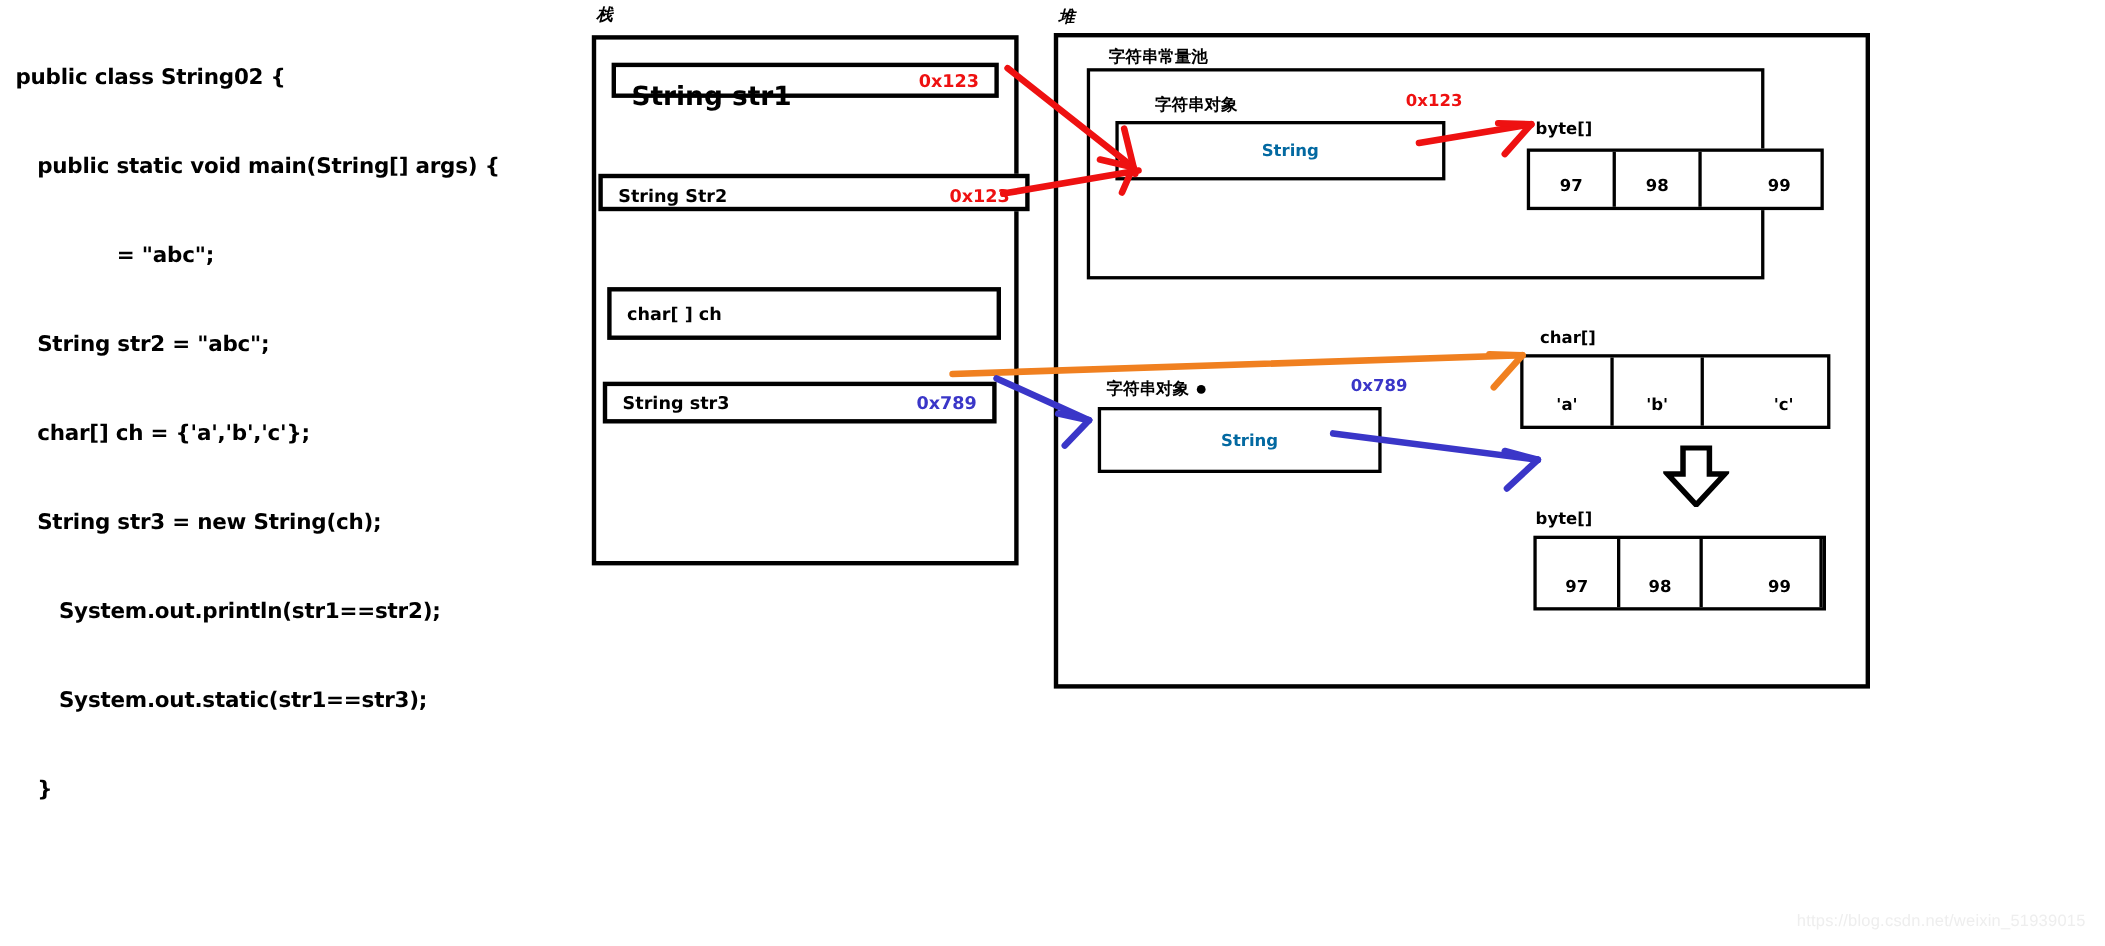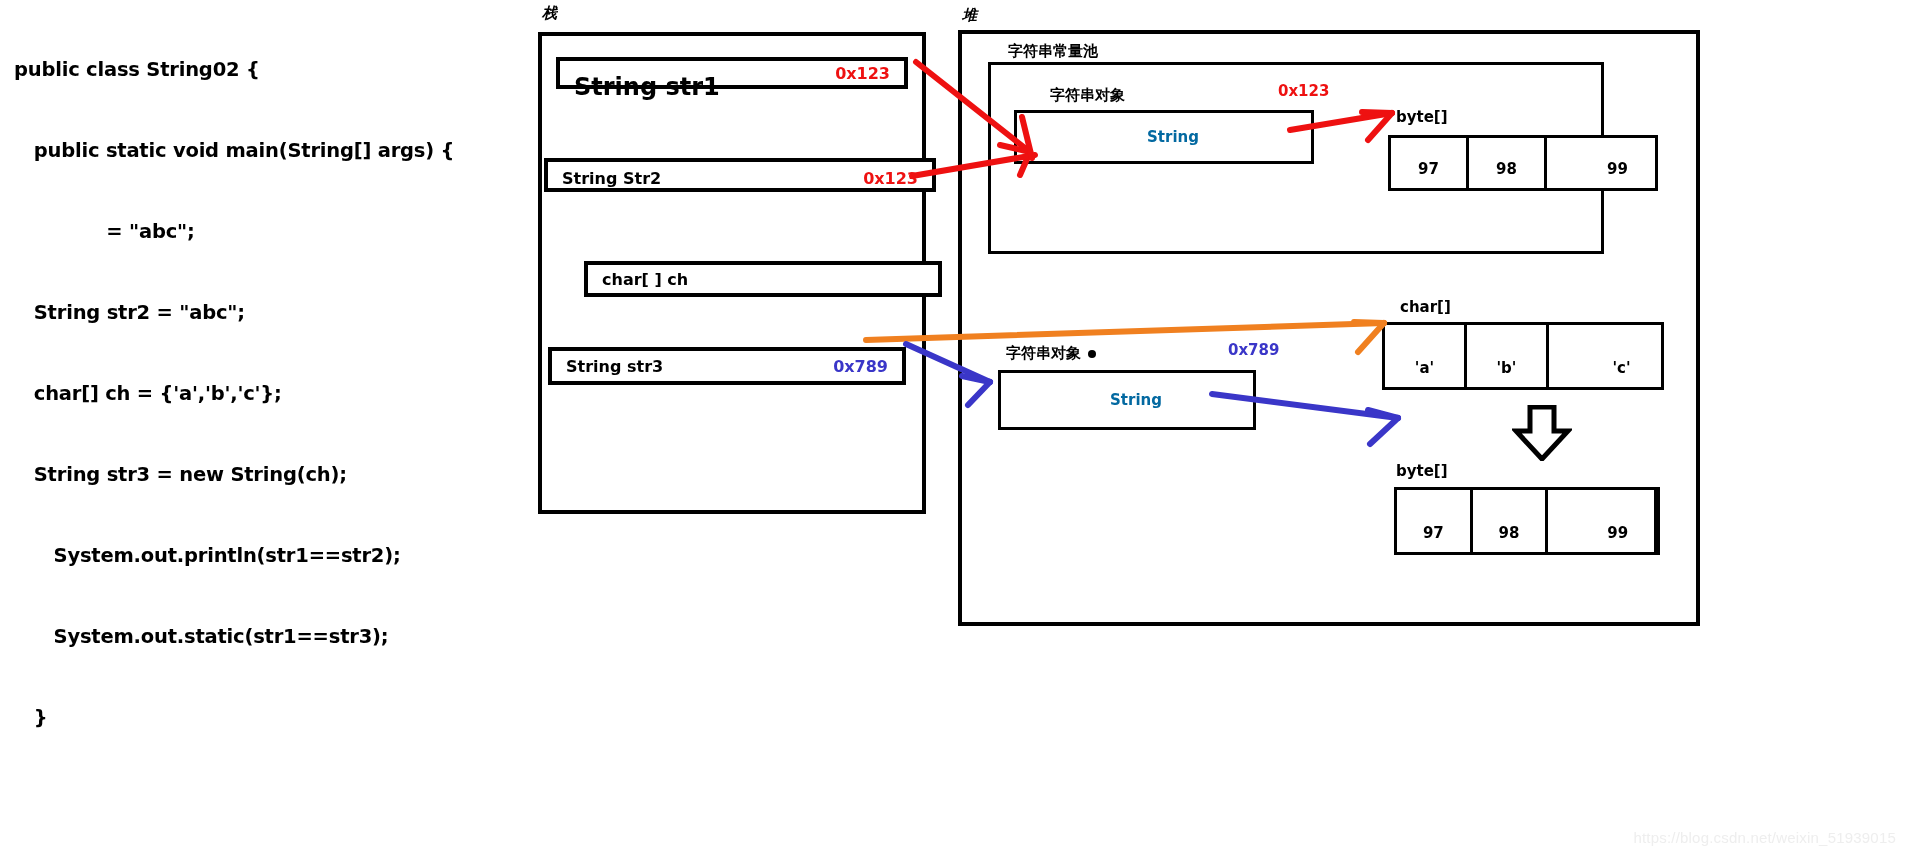--- a/index.html
+++ b/index.html
@@ -74,21 +74,21 @@
   .slot .slot-addr {
     margin-left: auto;
     font-size: 16px;
     font-weight: bold;
   }
   .addr-red  { color: #ee1111; }
   .addr-blue { color: #3a36c8; }
 
   #slot-str1 { left: 556px; top: 57px;  width: 352px; height: 32px; }
   #slot-str2 { left: 544px; top: 158px; width: 392px; height: 34px; align-items: flex-end; }
-  #slot-ch   { left: 584px; top: 261px; width: 358px; height: 36px; }
+  #slot-ch   { left: 552px; top: 261px; width: 358px; height: 48px; }
   #slot-str3 { left: 548px; top: 347px; width: 358px; height: 38px; }
 
   
   .obj-caption {
     position: absolute;
     font-family: "DejaVu Sans", sans-serif;
     font-weight: bold;
     font-size: 15px;
     color: #000000;
   }

